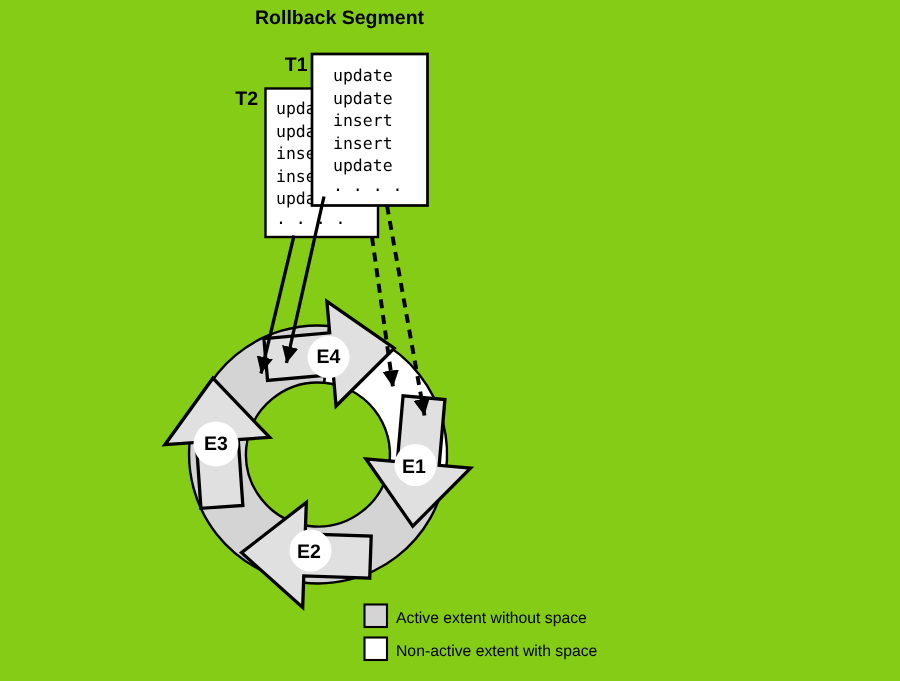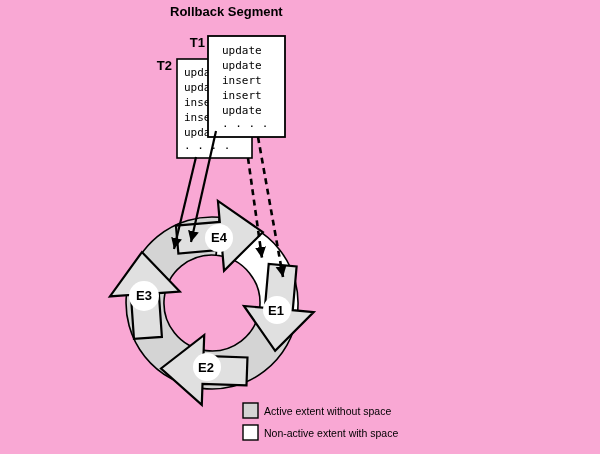--- a/index.html
+++ b/index.html
@@ -4,21 +4,21 @@
 <style>
   html, body {
     margin: 0;
     padding: 0;
     background: #ffffff;
   }
   #stage {
     position: relative;
     width: 600px;
     height: 454px;
-    background: #f9a8d4;
+    background: #84cc16;
     font-family: "Liberation Sans", sans-serif;
   }
   svg { display: block; }
   .title-text {
     font-family: "Liberation Sans", sans-serif;
     font-size: 13px;
     font-weight: bold;
     fill: #000000;
   }
   .txn-label {

